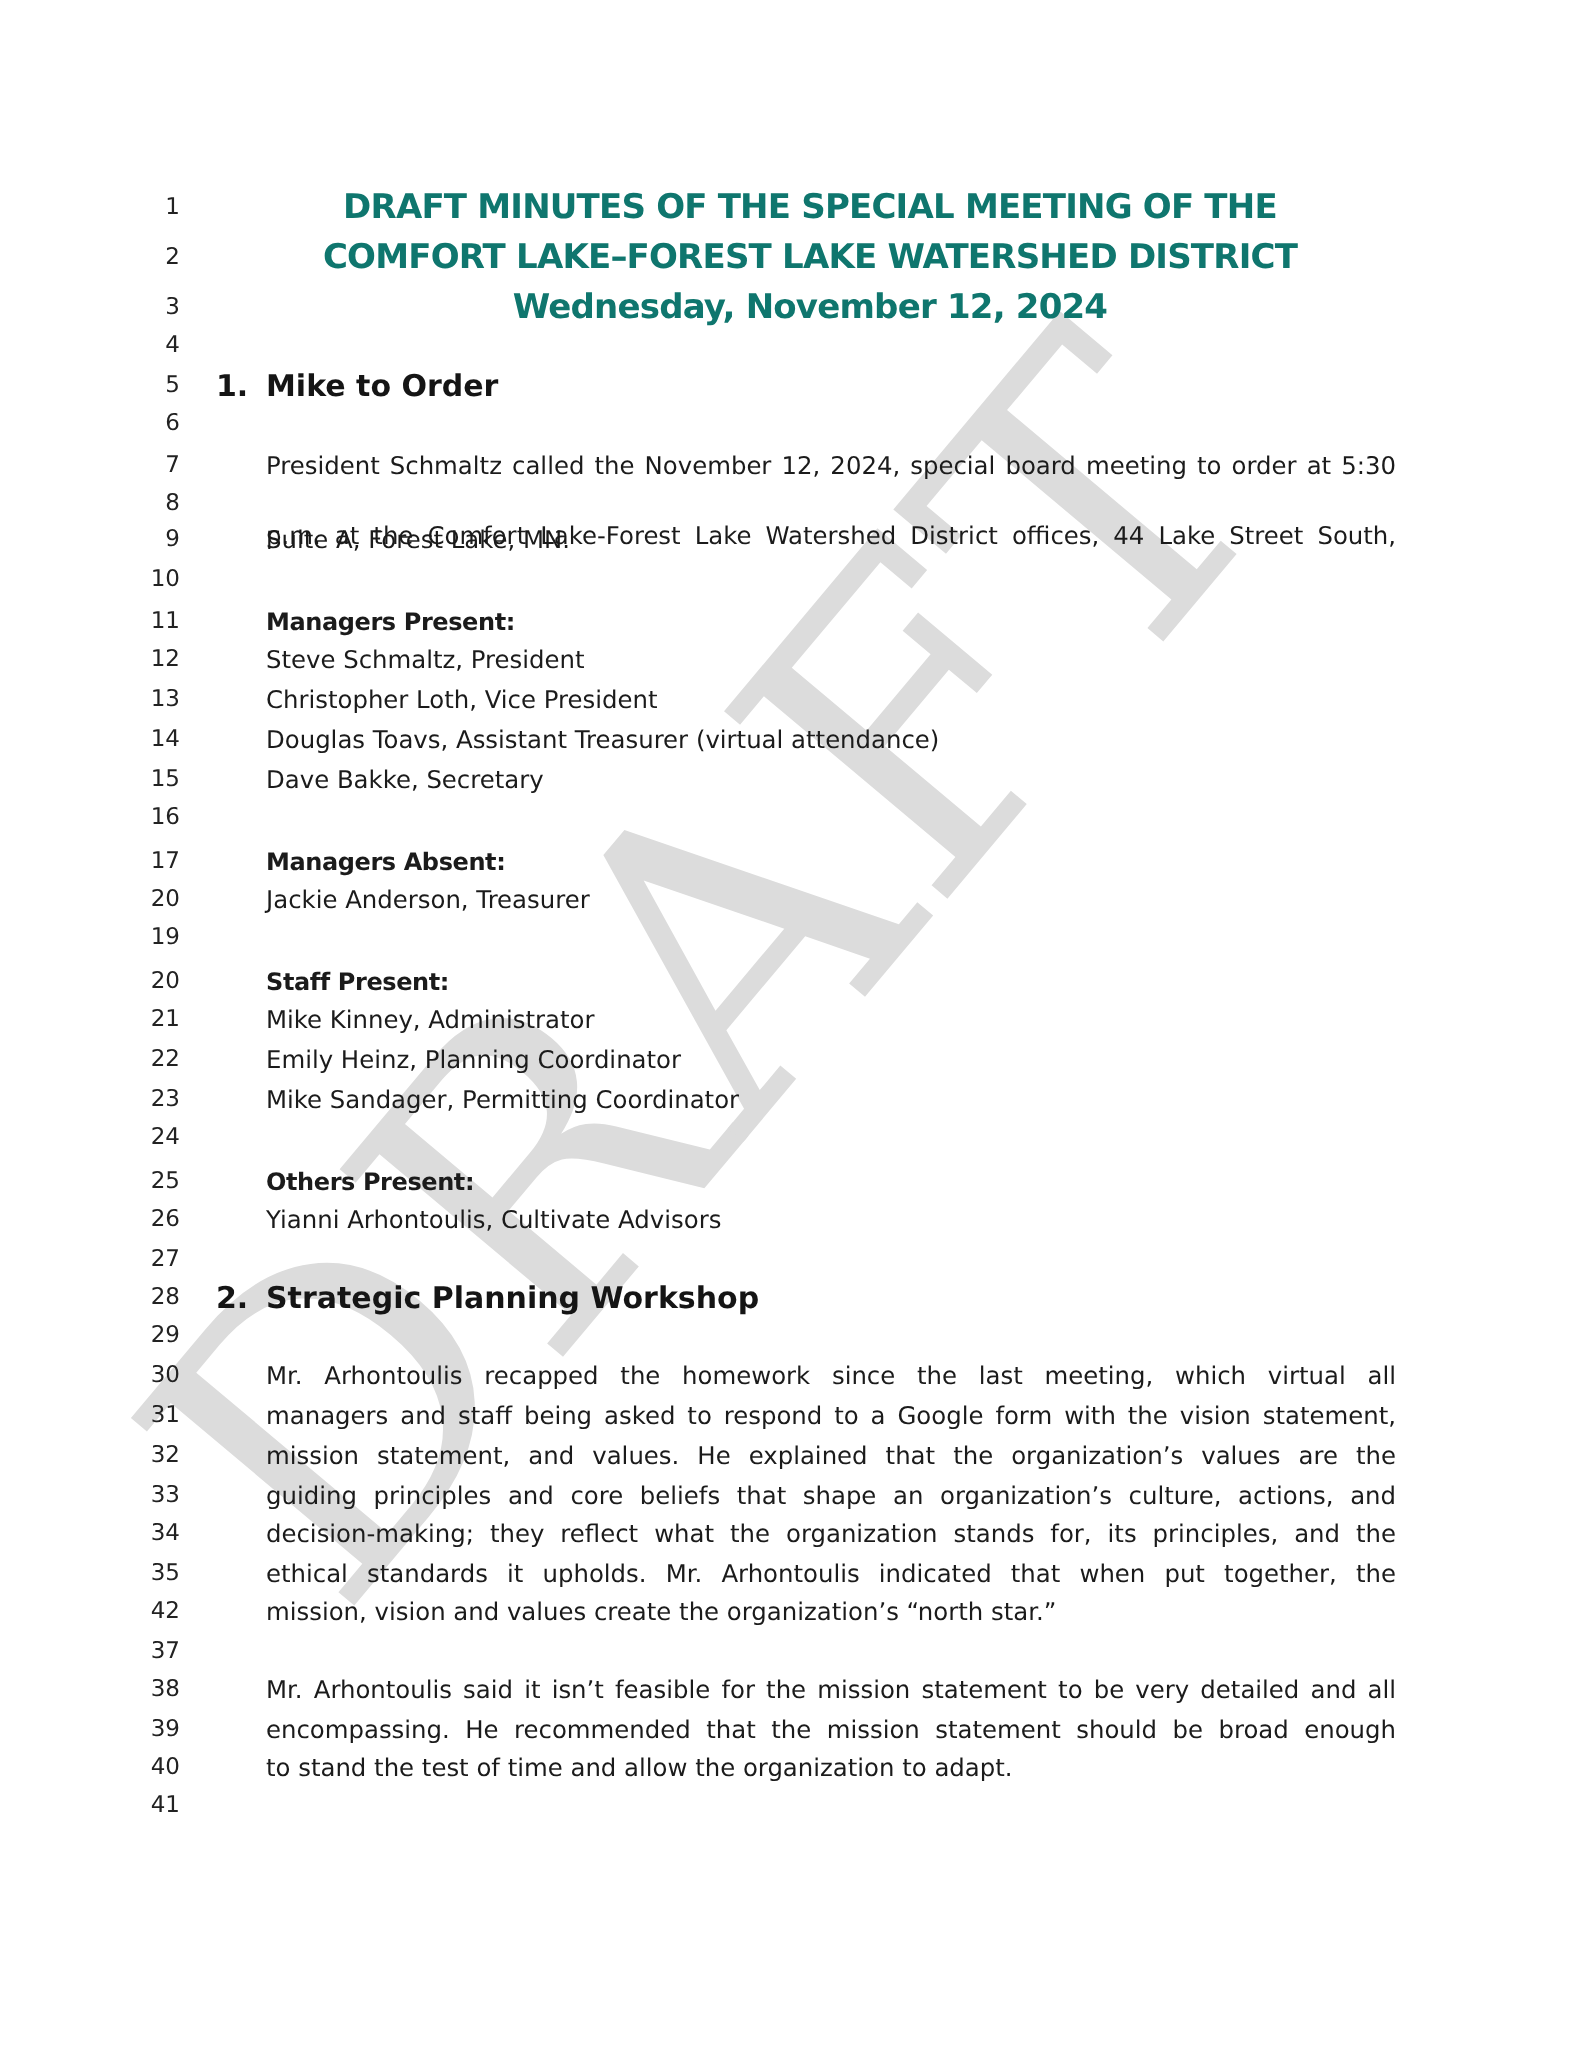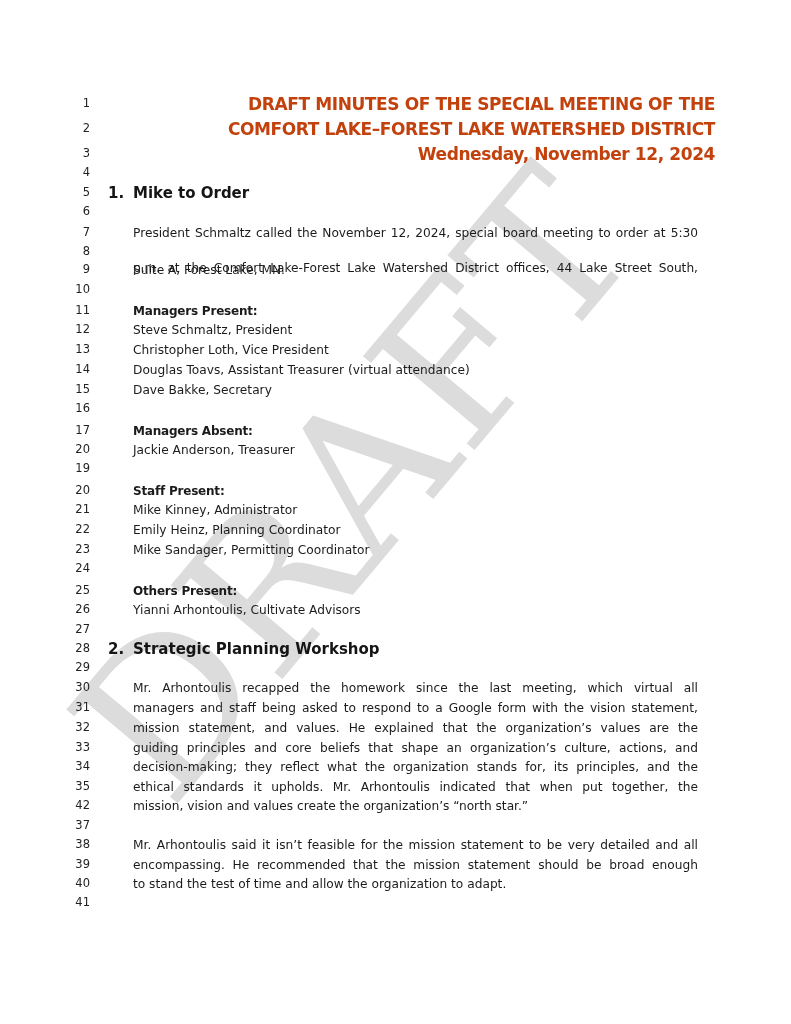--- a/index.html
+++ b/index.html
@@ -13,22 +13,22 @@
     font-family: "DejaVu Serif", serif; font-size: 200px; color: #dcdcdc; letter-spacing: 2px;
     white-space: nowrap; line-height: 1; }
 
   .ln { position: absolute; left: 60px; width: 30px; text-align: right;
         font-family: "DejaVu Sans", sans-serif; font-size: 11.5px; color: #222; z-index: 2; }
 
   .line { position: absolute; left: 133px; width: 565px; z-index: 2; white-space: nowrap;
           font-size: 12.2px; line-height: 16px; }
   .just { text-align: justify; text-align-last: justify; white-space: normal; height: 16px; overflow: hidden; }
 
-  .title { position: absolute; left: 95px; width: 620px; text-align: right; z-index: 2;
-           font-family: "DejaVu Sans", sans-serif; font-weight: bold; font-size: 17px; color: #c2410c;
+  .title { position: absolute; left: 95px; width: 620px; text-align: center; z-index: 2;
+           font-family: "DejaVu Sans", sans-serif; font-weight: bold; font-size: 17px; color: #0f766e;
            letter-spacing: -0.4px; line-height: 22px; }
 
   .heading { position: absolute; left: 108px; z-index: 2; font-weight: bold; font-size: 15px; line-height: 20px; color: #151515; }
   .heading .num { display: inline-block; width: 25px; }
 
   .label { font-weight: bold; font-size: 12px; letter-spacing: -0.2px; }
 </style>
 </head>
 <body>
 

